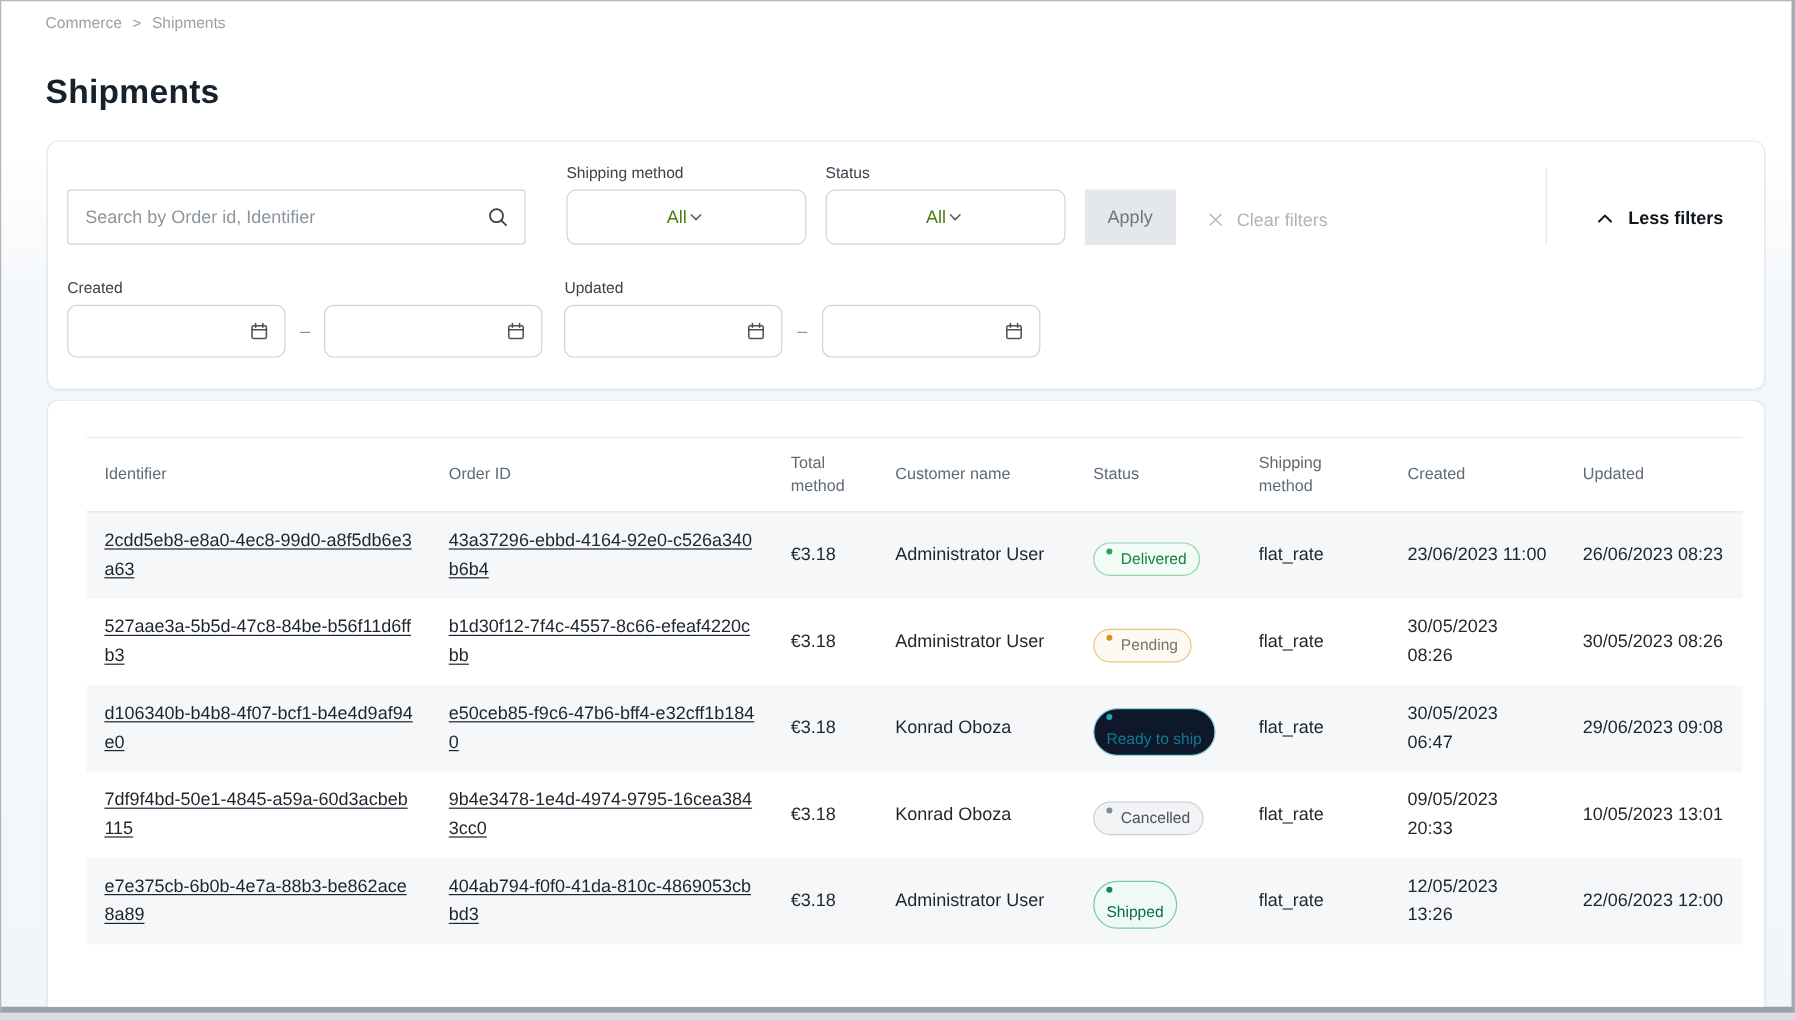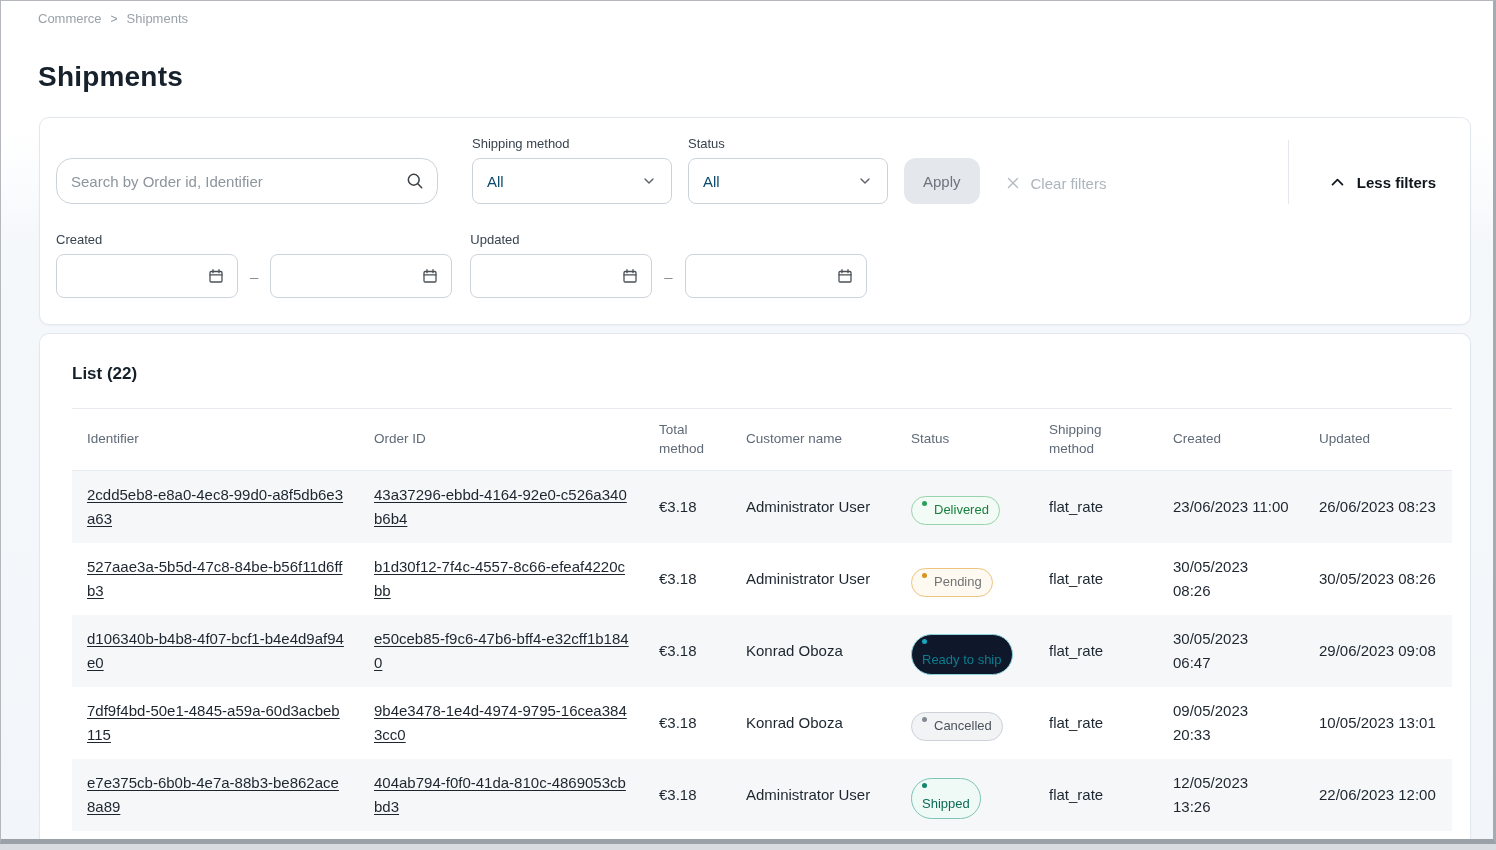--- a/index.html
+++ b/index.html
@@ -17,33 +17,33 @@
   
   h1.page-title { margin: 37px 0 0 21px; font-size: 28px; line-height: 1; font-weight: 700; color: #17212c; letter-spacing: .2px; }
   
   .filter-card {
     margin: 26px 22px 0; background: #ffffff; border: 1px solid #e3e8ee; border-radius: 10px;
     padding: 18px 16px 26px; box-shadow: 0 1px 2px rgba(20,40,70,.04);
   }
   .filter-row1 { display: flex; align-items: flex-end; gap: 16px; }
   .search-wrap { position: relative; width: 382px; margin-right: 18px; }
   .search-wrap input {
-    width: 100%; height: 46px; border: 1px solid #ccd3da; border-radius: 16px;
+    width: 100%; height: 46px; border: 1px solid #ccd3da; border-radius: 3px;
     padding: 0 42px 0 14px; font-size: 15px; color: #222; font-family: "Liberation Sans", sans-serif; outline: none; background:#fff;
   }
   .search-wrap input::placeholder { color: #8d959d; }
   .search-wrap .icon { position: absolute; right: 13px; top: 13px; }
   .field label { display: block; font-size: 13px; color: #39434e; margin-bottom: 7px; }
   .select {
     width: 200px; height: 46px; border: 1px solid #ccd3da; border-radius: 8px; background: #fff;
-    display: flex; align-items: center; justify-content: space-between; padding: 0 14px;
-    font-size: 15px; color: #0c4a6e; cursor: pointer;
+    display: flex; align-items: center; justify-content: center; padding: 0 14px;
+    font-size: 15px; color: #4d7c0f; cursor: pointer;
   }
   .btn-apply {
-    height: 46px; padding: 0 19px; background: #e4e7eb; border: none; border-radius: 12px;
+    height: 46px; padding: 0 19px; background: #e4e7eb; border: none; border-radius: 0;
     font-size: 15px; font-weight: 500; color: #6d747e; font-family: "Liberation Sans", sans-serif; cursor: pointer;
   }
   .clear-filters { display: flex; align-items: center; gap: 9px; color: #adb4bc; font-size: 15px; margin: 0 0 12px 8px; cursor: pointer; }
   .v-divider { width: 1px; height: 64px; background: #e4e8ec; margin-left: auto; align-self: flex-end; }
   .less-filters { display: flex; align-items: center; gap: 11px; font-size: 15px; font-weight: 700; color: #10161d; margin: 16px 18px 13px 24px; cursor: pointer; }
   .filter-row2 { display: flex; gap: 18px; margin-top: 28px; }
   .date-group label { display: block; font-size: 13px; color: #39434e; margin-bottom: 7px; }
   .date-pair { display: flex; align-items: center; gap: 12px; }
   .date-input {
     width: 182px; height: 44px; border: 1px solid #ccd3da; border-radius: 8px; background: #fff;
@@ -211,21 +211,20 @@
                   <line x1="4" y1="10.5" x2="20" y2="10.5"></line>
               </svg>
             </span>
           </div>
         </div>
       </div>
     </div>
   </div>
 
   <div class="list-card">
-    <h2 class="list-title">List (22)</h2>
 
     <table class="shipments">
       <colgroup>
         <col class="c1">
           <col class="c2">
           <col class="c3">
           <col class="c4">
         <col class="c5">
           <col class="c6">
           <col class="c7">

